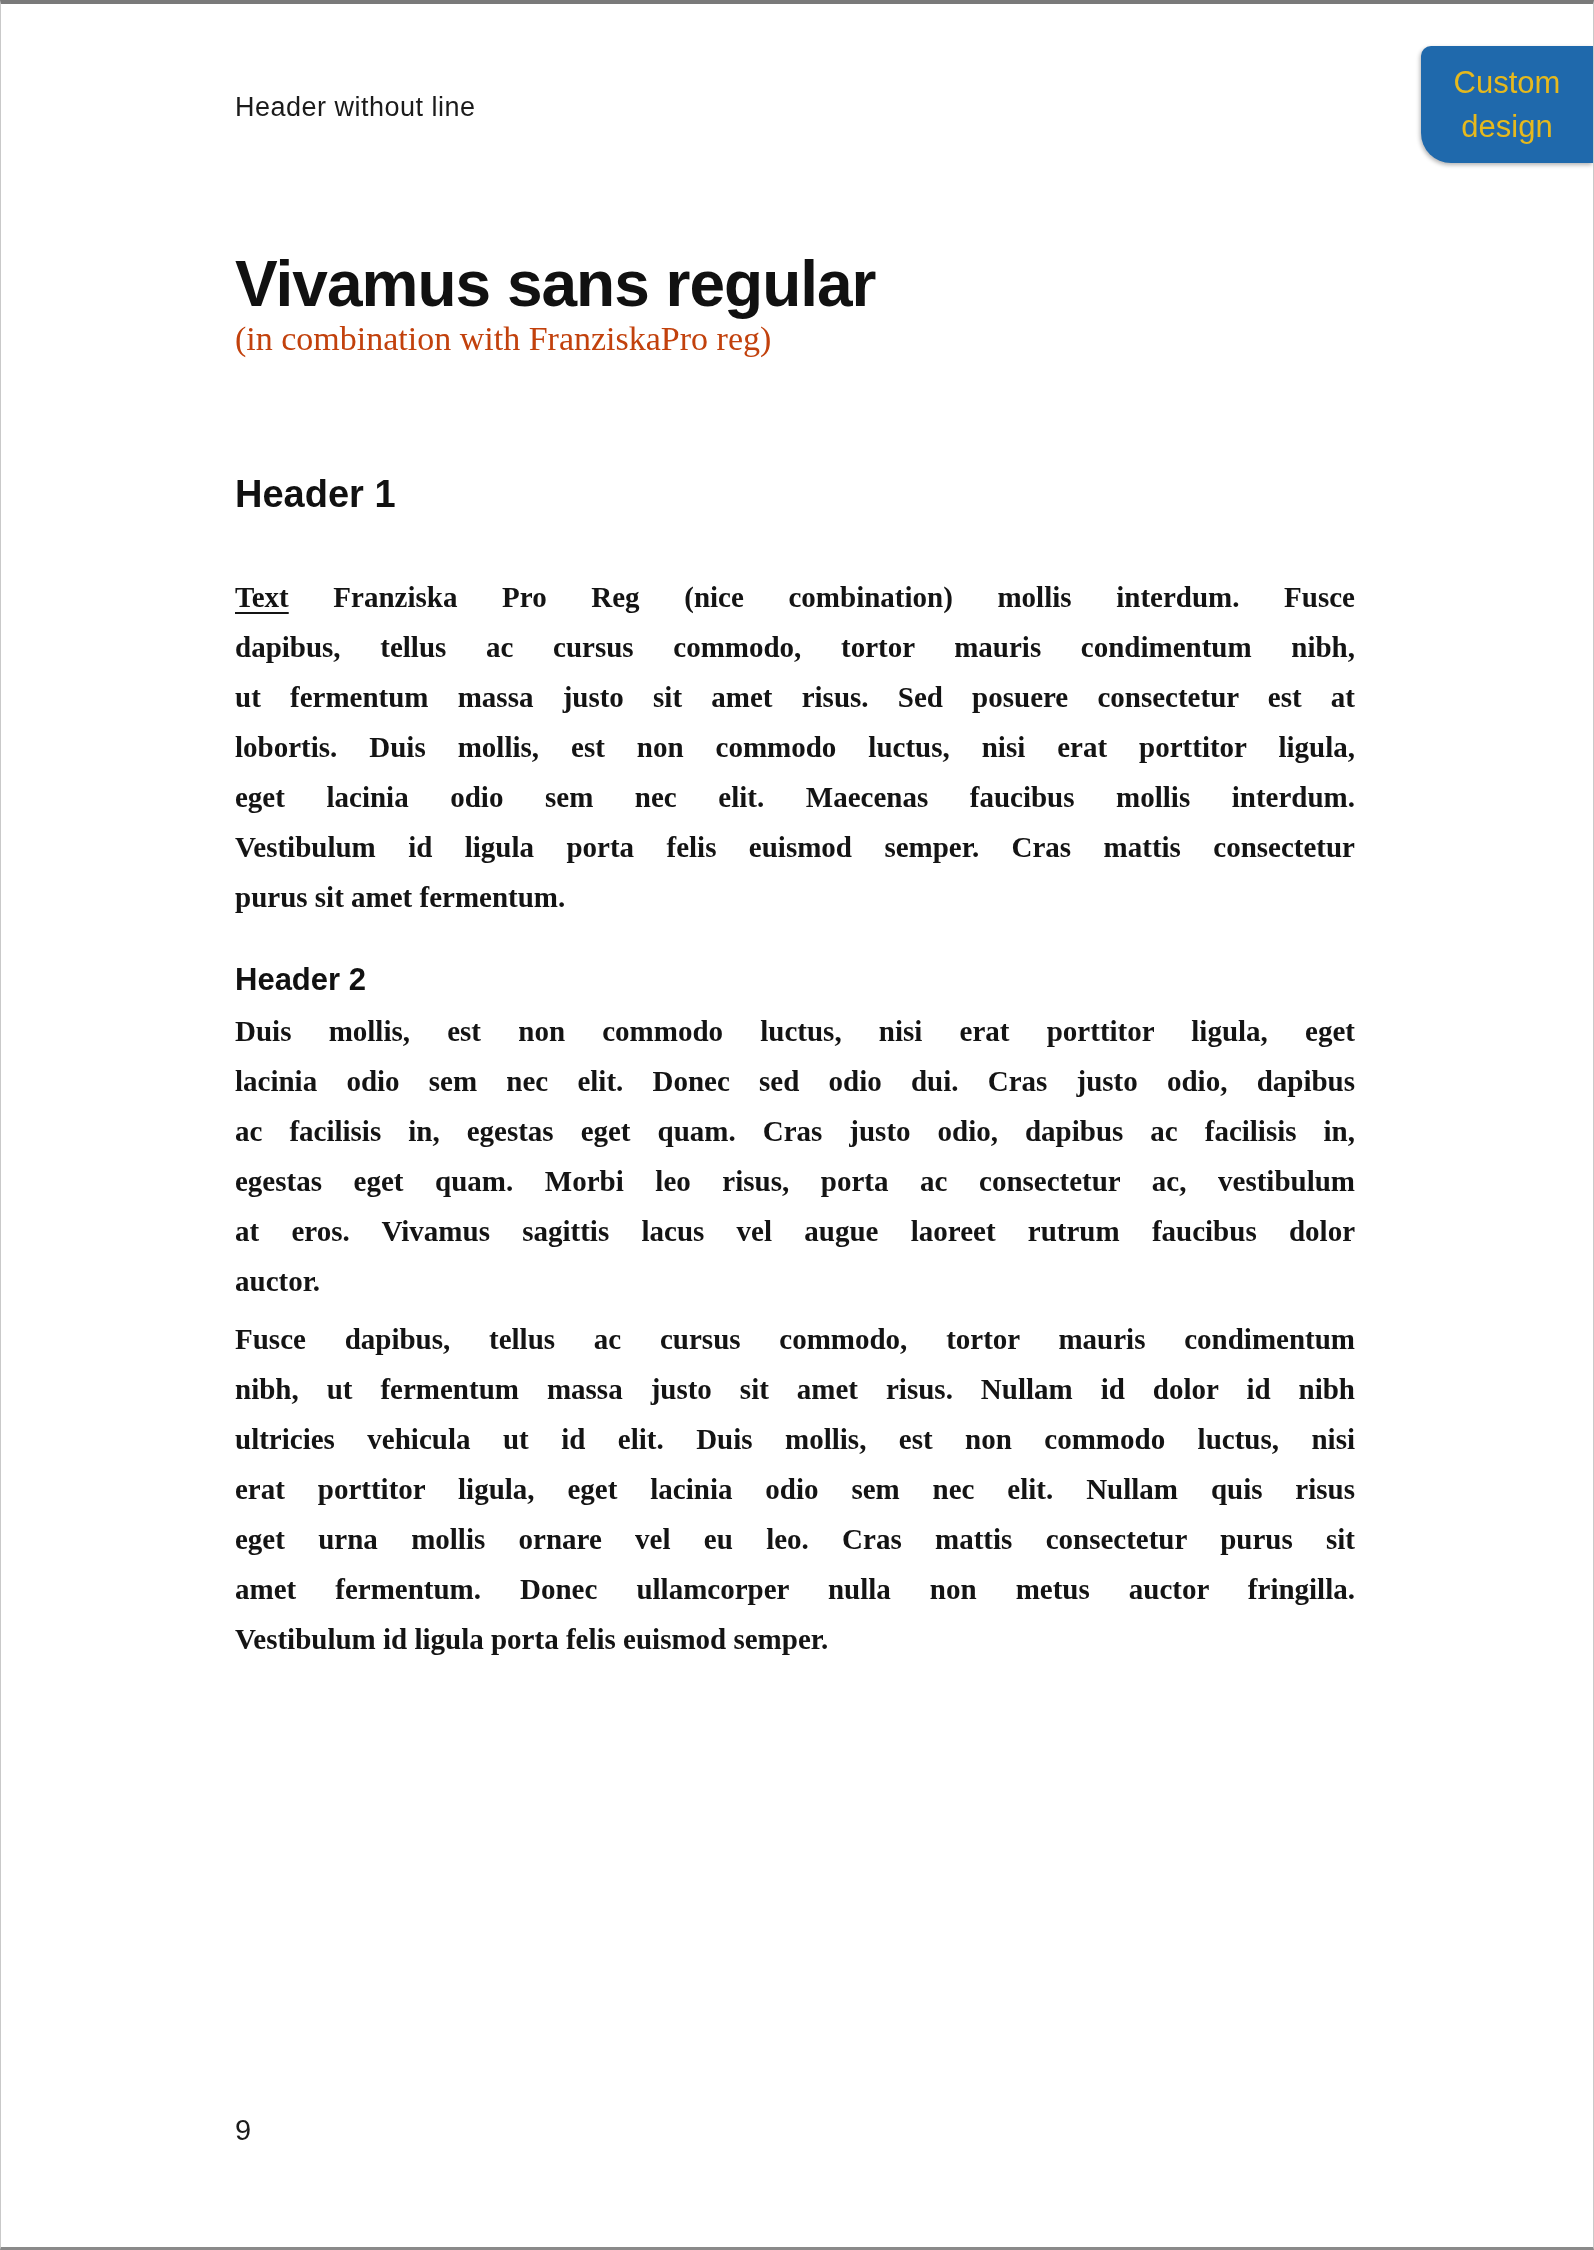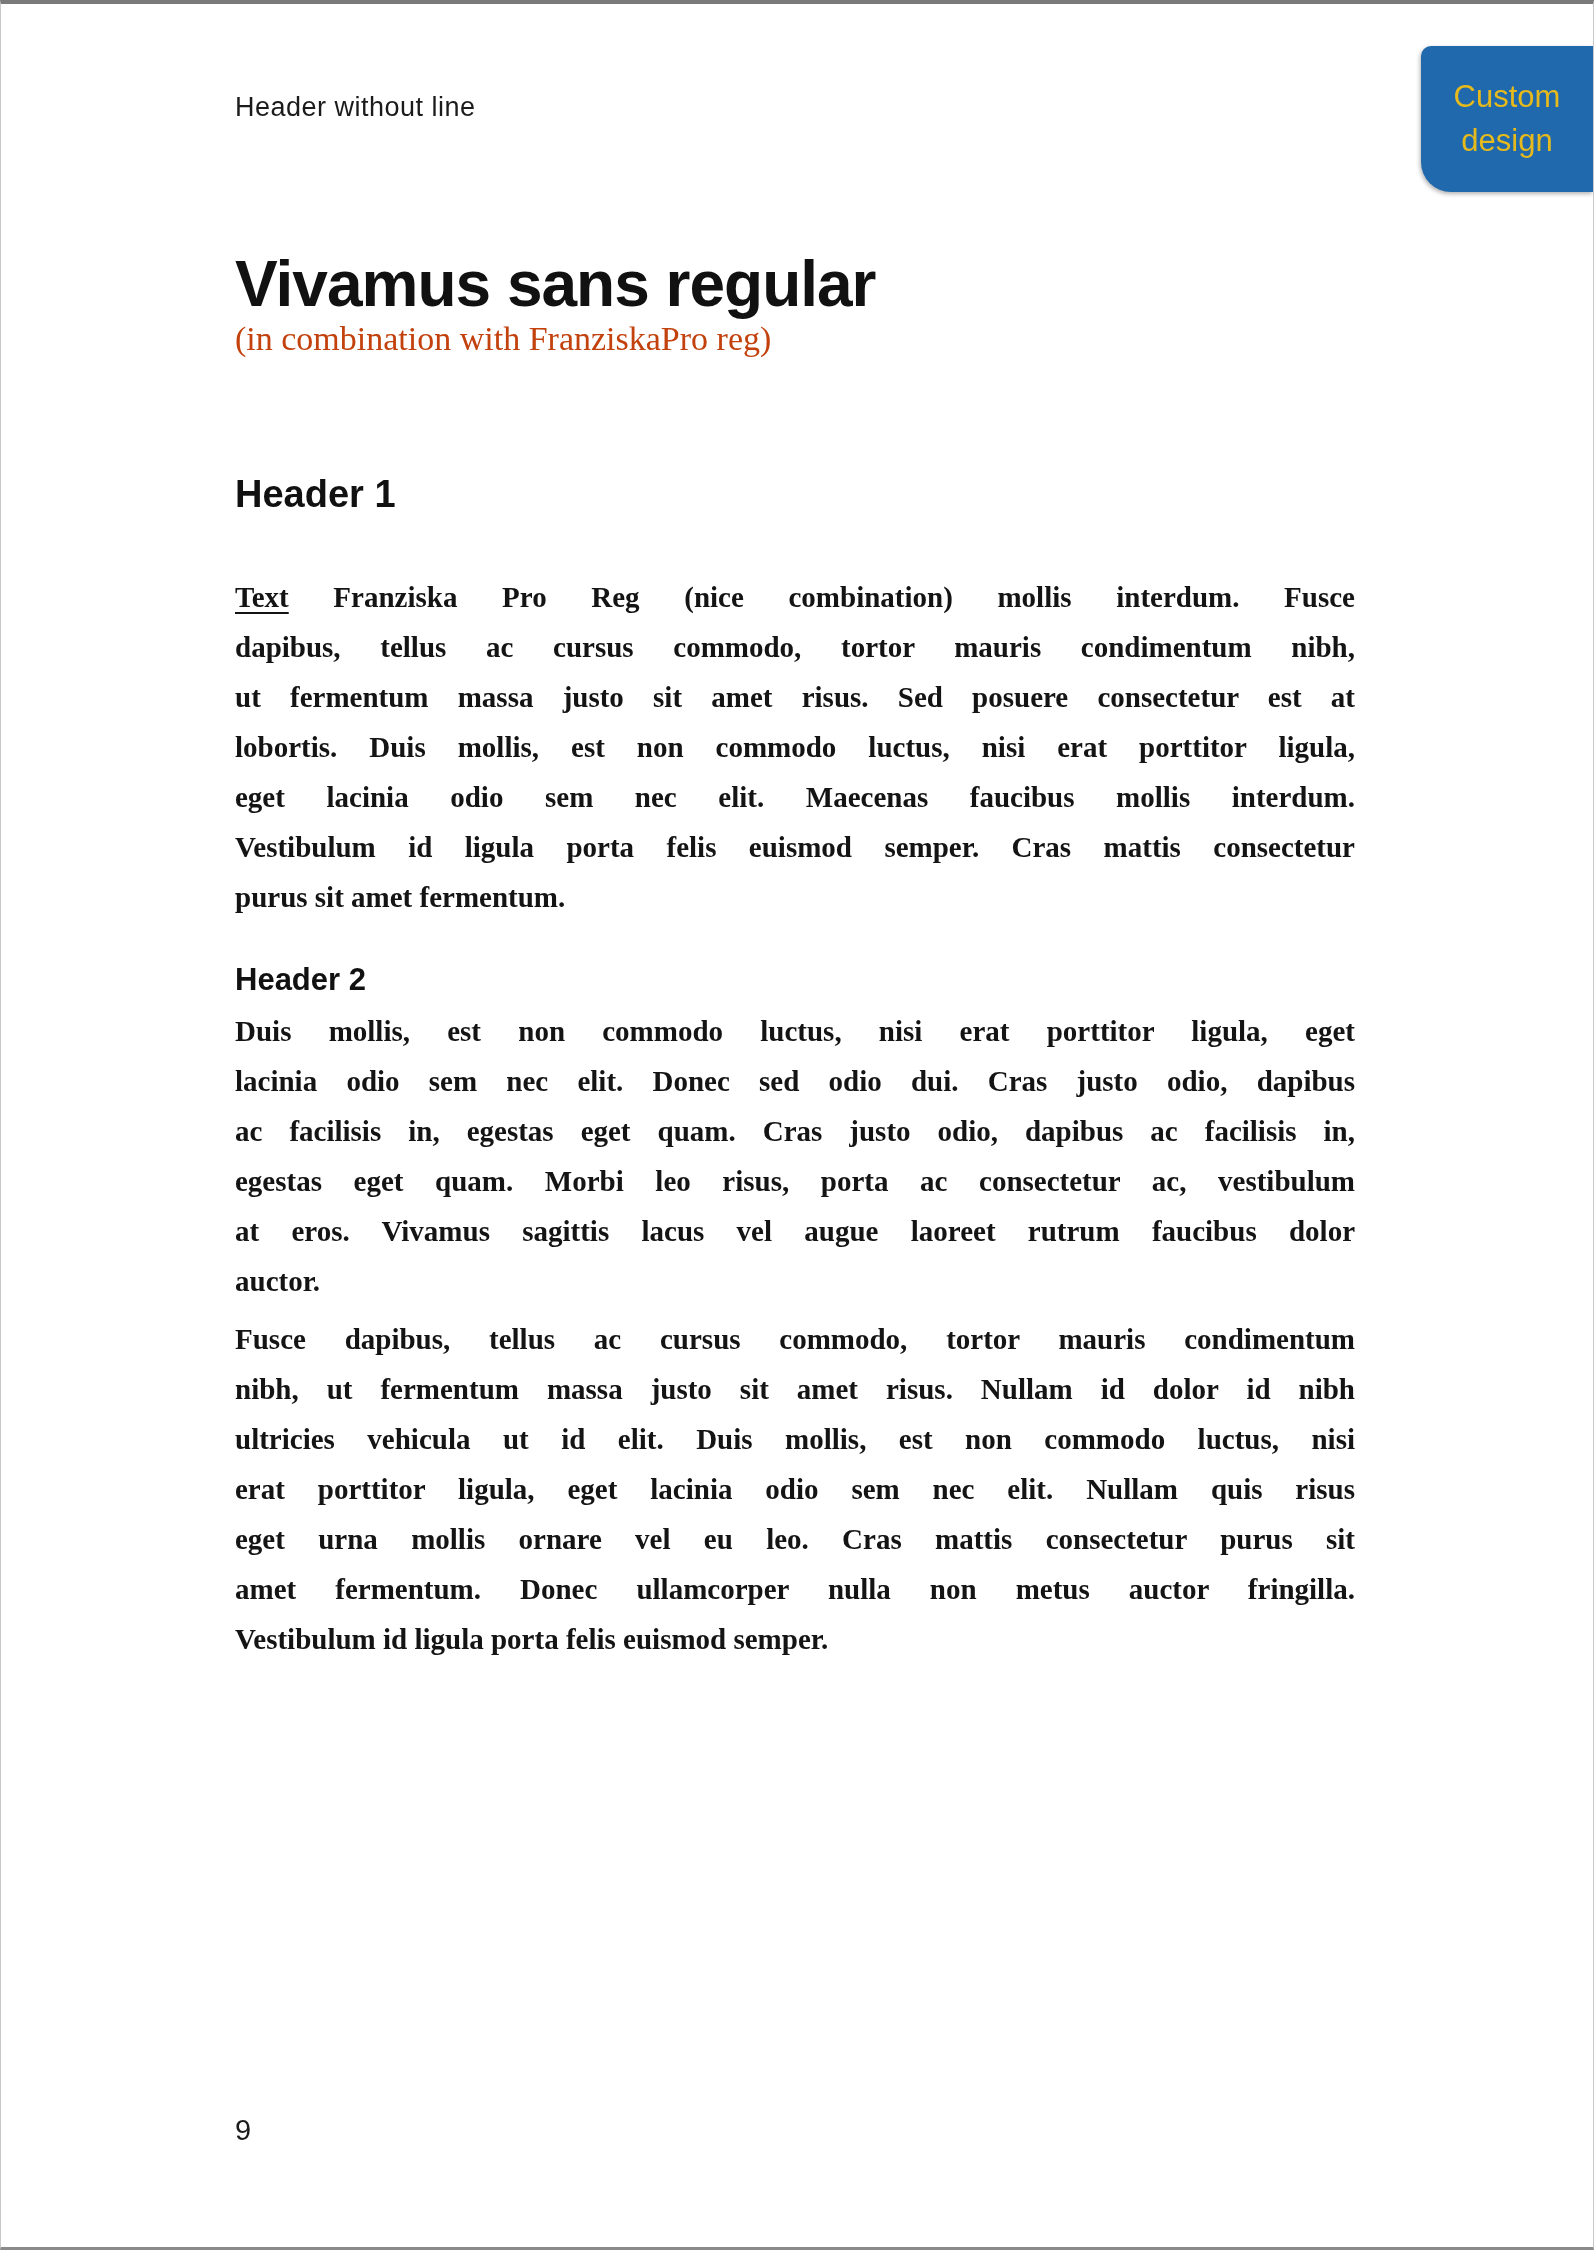--- a/index.html
+++ b/index.html
@@ -30,21 +30,21 @@
     letter-spacing: 0.5px;
     color: #1b1b1b;
     font-family: "Liberation Sans", sans-serif;
   }
 
   .corner-badge {
     position: absolute;
     top: 42px;
     right: 0;
     width: 172px;
-    height: 146px;
+    height: 117px;
     border-radius: 10px 0 0 30px;
     display: flex;
     flex-direction: column;
     align-items: center;
     justify-content: center;
     box-shadow: -1px 2px 4px rgba(0,0,0,0.30);
     text-align: center;
   }
   .corner-badge .badge-line {
     font-size: 31px;

